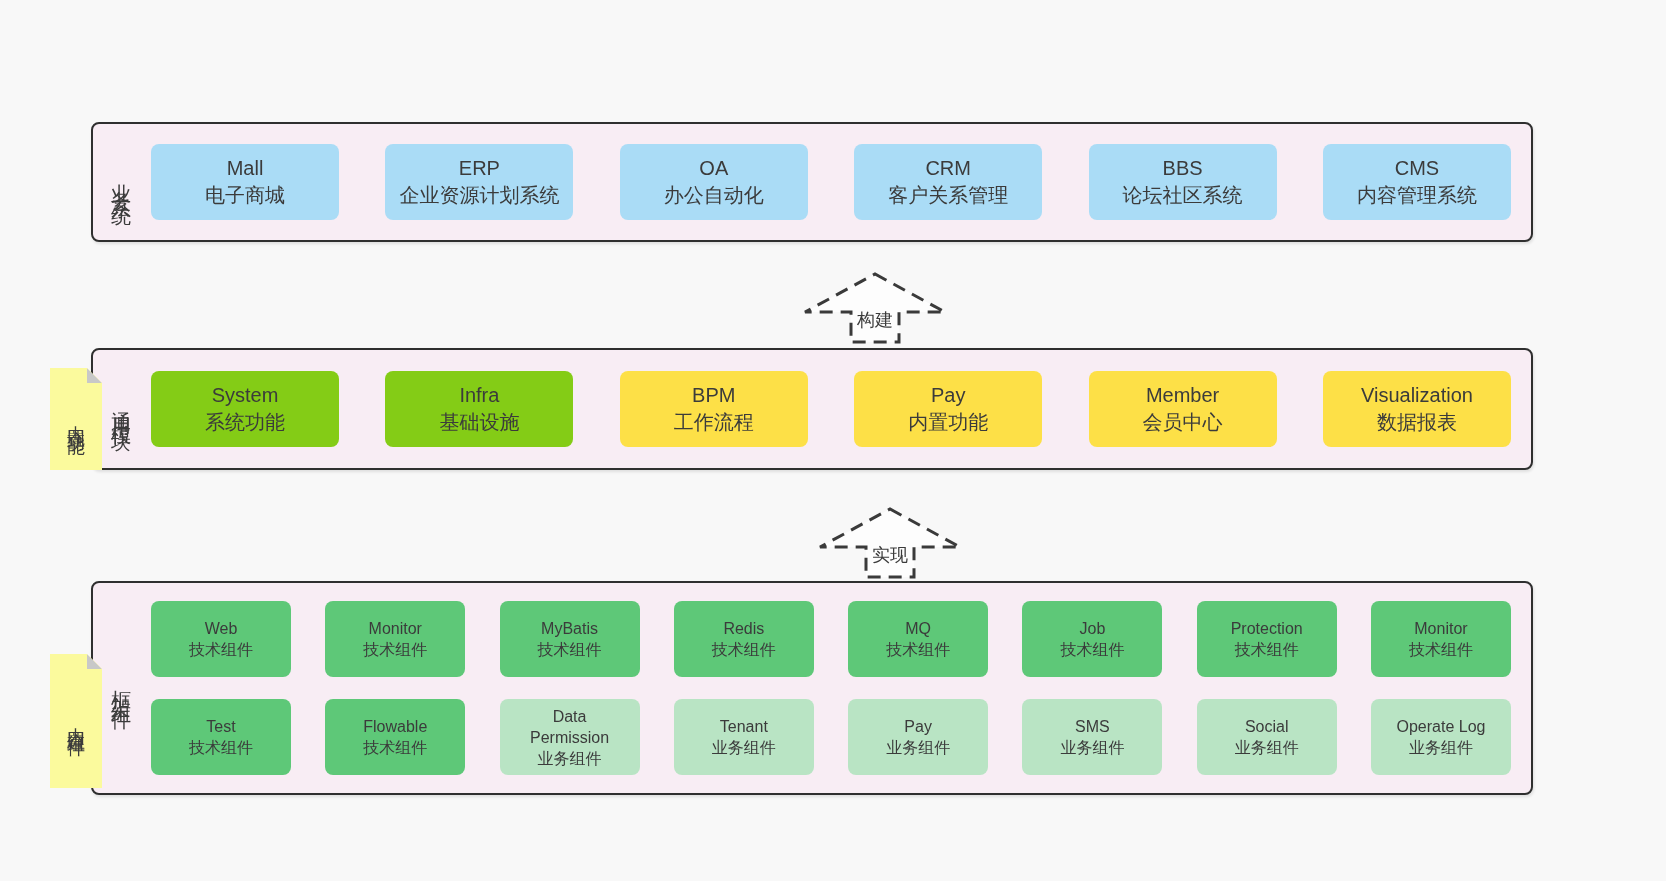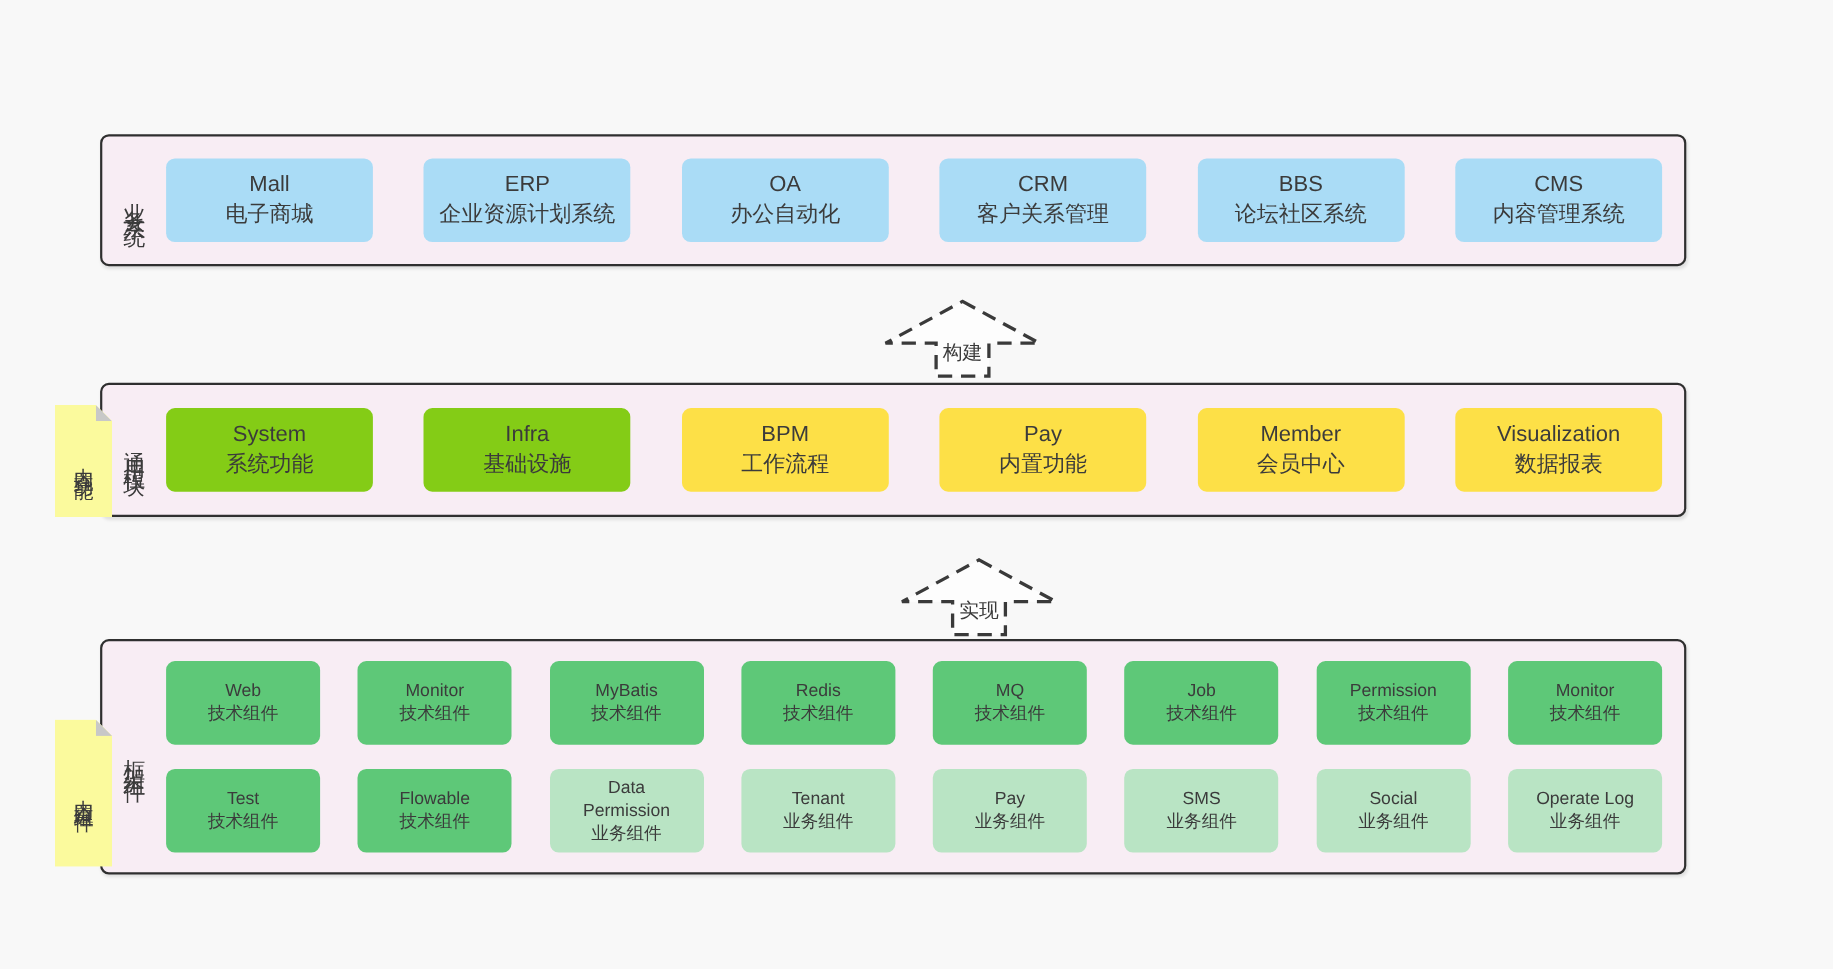--- a/index.html
+++ b/index.html
@@ -205,21 +205,21 @@
         </div>
         <div class="box small green">
           <div class="name">MQ</div>
           <div class="desc">技术组件</div>
         </div>
         <div class="box small green">
           <div class="name">Job</div>
           <div class="desc">技术组件</div>
         </div>
         <div class="box small green">
-          <div class="name">Permission</div>
+          <div class="name">Protection</div>
           <div class="desc">技术组件</div>
         </div>
         <div class="box small green">
           <div class="name">Monitor</div>
           <div class="desc">技术组件</div>
         </div>
       </div>
       <div class="row">
         <div class="box small green">
           <div class="name">Test</div>

